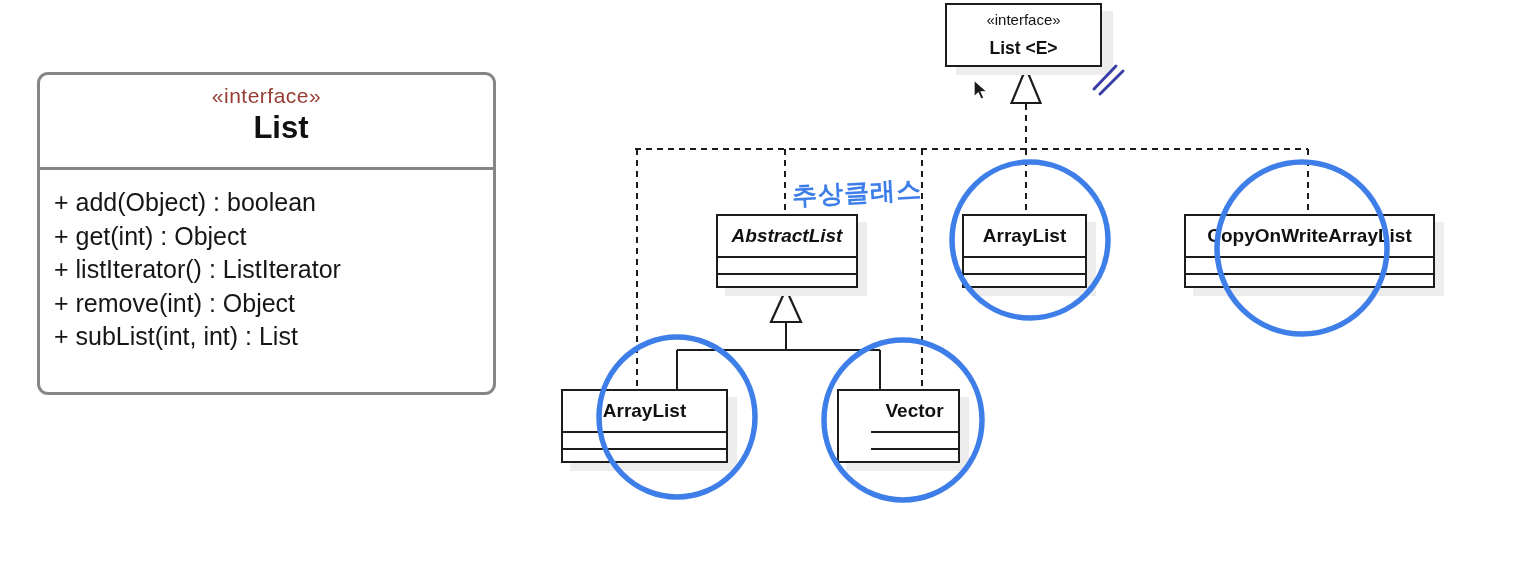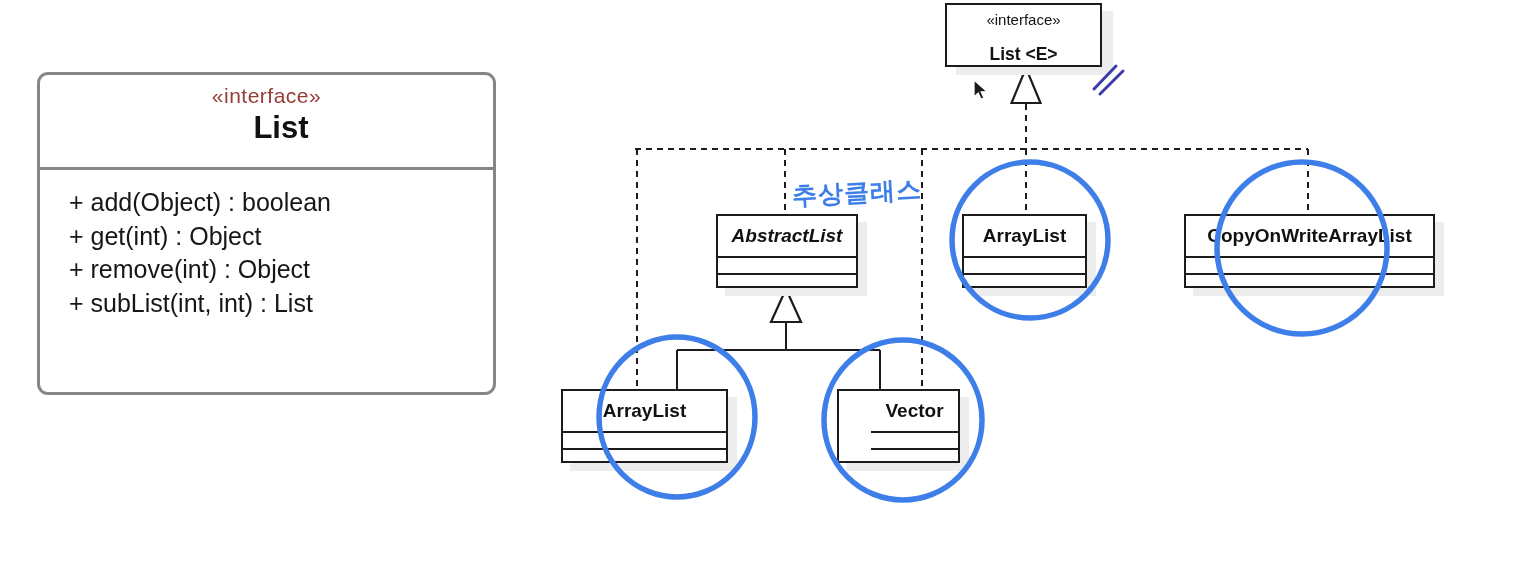--- a/index.html
+++ b/index.html
@@ -28,21 +28,21 @@
     height:83px;border-bottom:3px solid var(--card-gray);text-align:center;
   }
   .iface-card .stereotype{
     display:block;margin-top:9px;font-size:21px;color:var(--stereotype-red);
     letter-spacing:0.5px;
   }
   .iface-card .iface-name{
     display:block;margin-top:2px;font-size:31px;font-weight:bold;color:#111;padding-left:29px;
   }
   .iface-card .method-list{
-    padding:16px 10px 0 29px;font-size:25px;line-height:33.5px;color:#161616;
+    padding:16px 10px 0 14px;font-size:25px;line-height:33.5px;color:#161616;
   }
 
   
   .uml-box{
     position:absolute;box-sizing:border-box;background:#fff;
     border:2px solid var(--line-black);z-index:2;
     box-shadow:9px 8px 0 #ededed;
   }
   .uml-box .box-title{
     display:flex;align-items:center;justify-content:center;
@@ -53,21 +53,21 @@
   .uml-box .comp-a{height:17px;}
   .uml-box .comp-b{height:13px;}
   .abstract-name{font-style:italic;}
 
   .root-box{
     position:absolute;left:945px;top:3px;width:157px;height:64px;
     box-sizing:border-box;border:2px solid var(--line-black);background:#fff;
     text-align:center;z-index:2;box-shadow:11px 8px 0 #ededed;
   }
   .root-box .stereotype{display:block;margin-top:6px;font-size:15px;color:#111;}
-  .root-box .root-name{display:block;margin-top:16px;font-size:17.5px;font-weight:bold;color:#111;}
+  .root-box .root-name{display:block;margin-top:10px;font-size:17.5px;font-weight:bold;color:#111;}
 
   
   .hand-note{
     position:absolute;left:792px;top:176px;z-index:4;
     font-size:25px;font-weight:bold;color:var(--annotation-blue);
     transform:rotate(-3deg);letter-spacing:1px;
     font-family:"Liberation Sans",sans-serif;
   }
 </style>
 </head>
@@ -97,20 +97,21 @@
   </svg>
 
   <div class="iface-card">
     <div class="card-header">
       <span class="stereotype">«interface»</span>
       <span class="iface-name">List</span>
     </div>
     <div class="method-list">
       <div>+ add(Object) : boolean</div>
       <div>+ get(int) : Object</div>
+      <div>+ listIterator() : ListIterator</div>
       <div>+ remove(int) : Object</div>
       <div>+ subList(int, int) : List</div>
     </div>
   </div>
 
   <div class="root-box">
     <span class="stereotype">«interface»</span>
     <span class="root-name">List &lt;E&gt;</span>
   </div>
 

